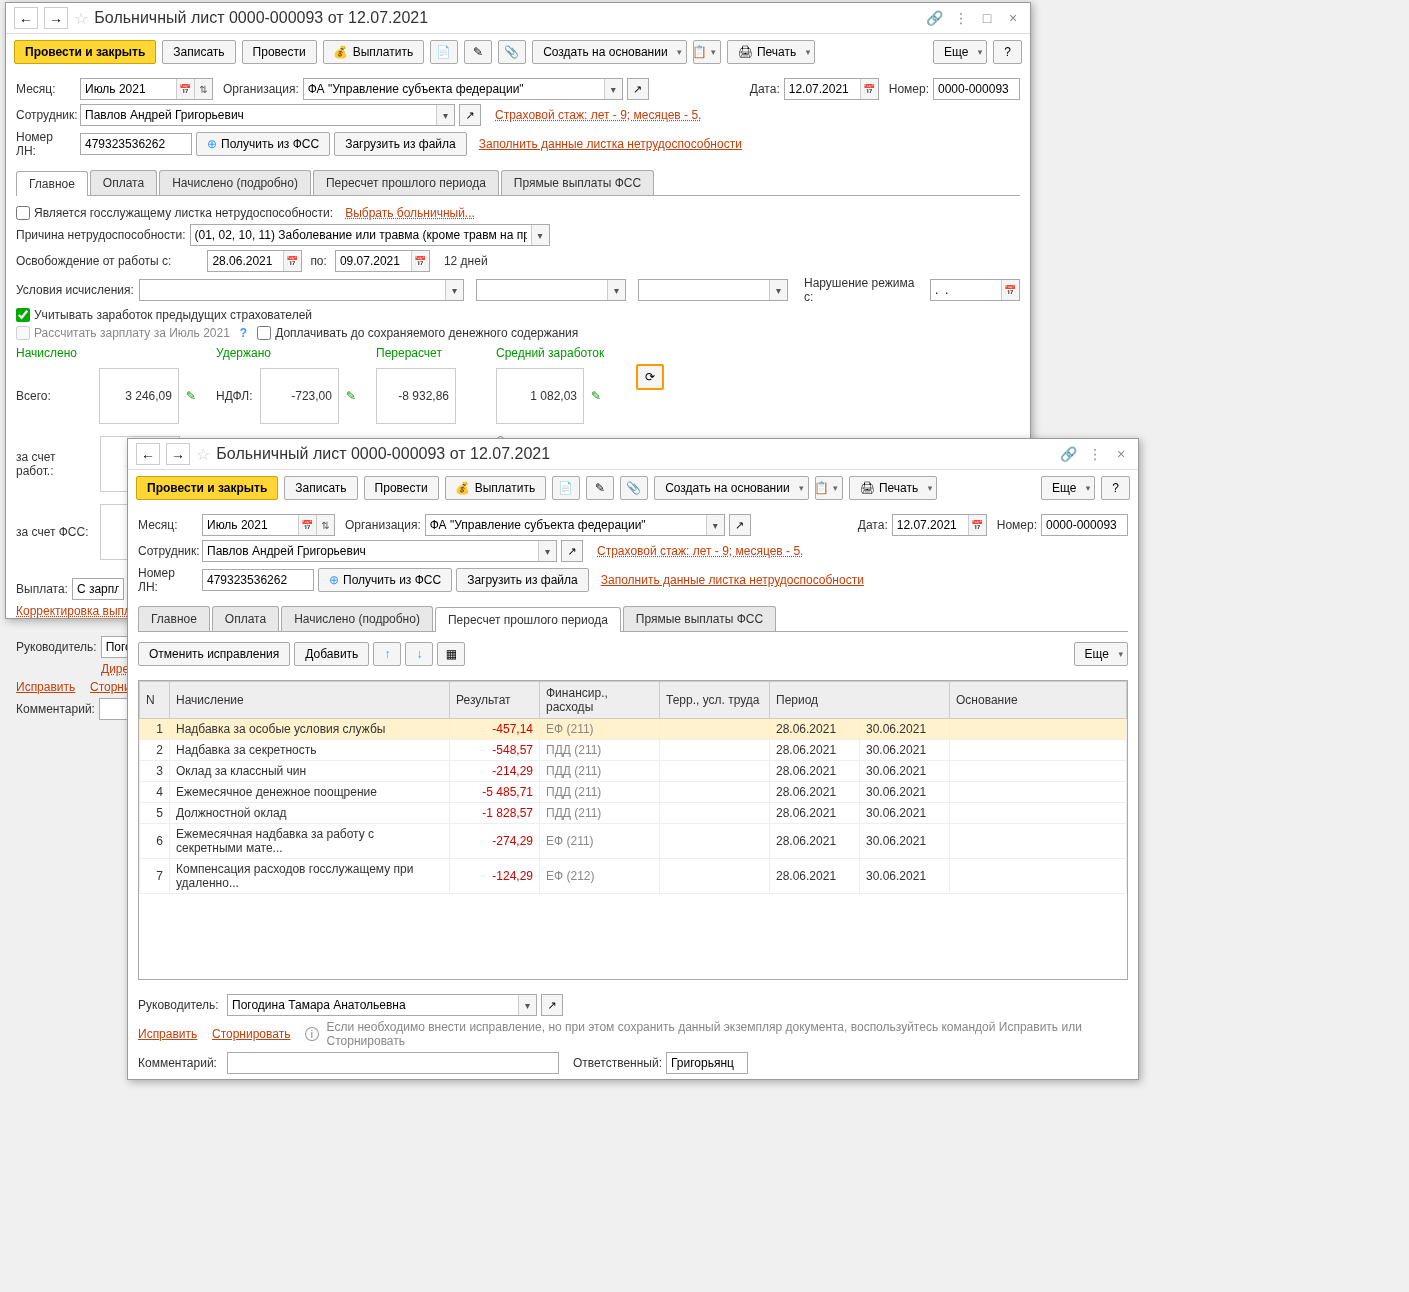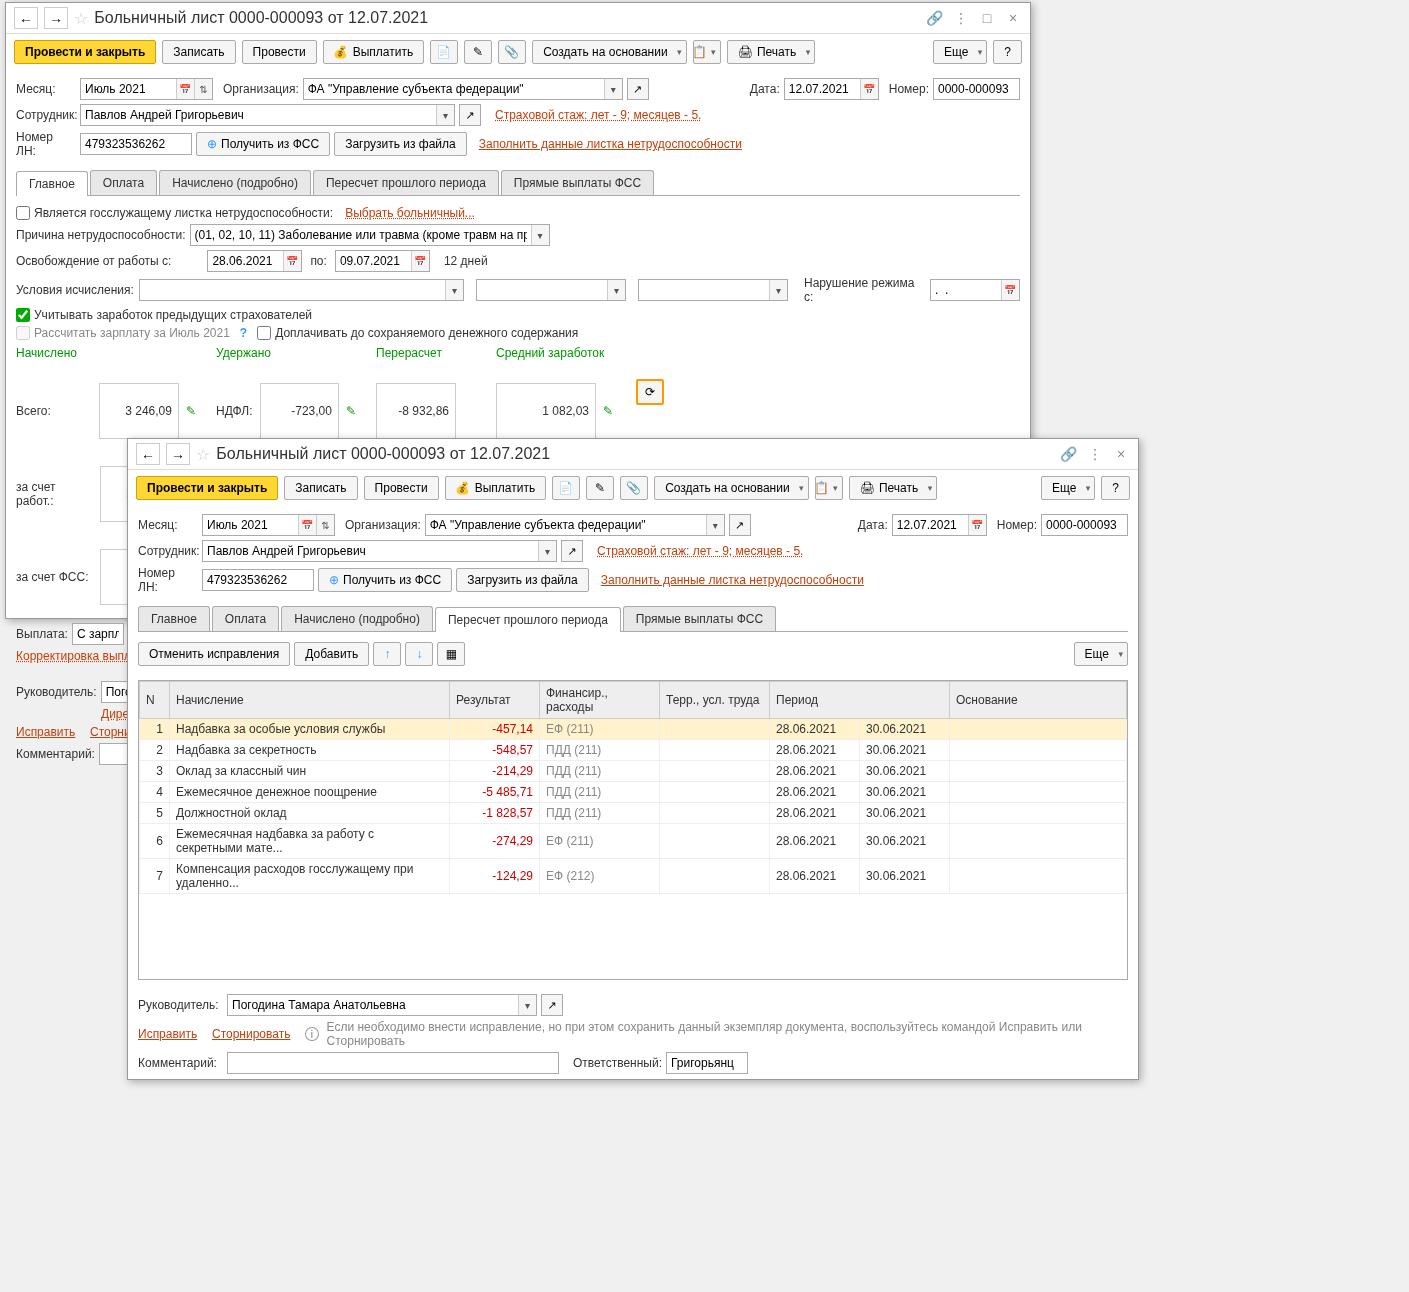--- a/index.html
+++ b/index.html
@@ -30,21 +30,21 @@
 a { color: #c2410c; text-decoration: underline; cursor: pointer; }
 a.dotted { text-decoration-style: dotted; }
 .tabs { display: flex; border-bottom: 1px solid #aaa; margin: 4px 10px 0; }
 .tab { padding: 5px 12px; border: 1px solid #aaa; border-bottom: none; background: #e8e8e8; cursor: pointer; margin-right: 2px; border-radius: 3px 3px 0 0; }
 .tab.active { background: #fff; position: relative; top: 1px; }
 .tab-body { padding: 6px 10px; }
 .green { color: #090; }
 .red { color: #c00; }
 .ro-input { border: 1px solid #ccc; padding: 20px 6px; background: #fff; text-align: right; }
 .totals { display: flex; gap: 20px; margin-top: 6px; }
-.totals .col { display: flex; flex-direction: column; gap: 19px; }
+.totals .col { display: flex; flex-direction: column; gap: 4px; }
 .pencil { color: #090; margin-left: 3px; cursor: pointer; }
 .info-icon { display:inline-block; width:14px; height:14px; border:1px solid #999; border-radius:50%; color:#777; font-size:10px; text-align:center; line-height:13px; }
 .table { border: 1px solid #aaa; width: 100%; border-collapse: collapse; }
 .table th { background: #eee; border: 1px solid #ccc; padding: 4px 6px; text-align: left; font-weight: normal; font-size: 12px; }
 .table td { border: 1px solid #eee; padding: 3px 6px; font-size: 12px; }
 .table tr.hl td { background: #fff2cc; }
 .tnum { text-align: right; }
 .table-wrap { height: 300px; overflow: auto; border: 1px solid #aaa; }
 .gray-text { color: #888; }
 .chk { width: 14px; height: 14px; }
@@ -228,21 +228,21 @@
       </div>
       <div class="col" style="width:100px">
         <span class="green">Перерасчет</span>
         <div class="row">
             <span class="ro-input" style="width:80px">-8 932,86</span>
           </div>
       </div>
       <div class="col" style="width:120px">
         <span class="green">Средний заработок</span>
         <div class="row">
-            <span class="ro-input" style="width:100px">1 082,03</span>
+            <span class="ro-input" style="width:88px">1 082,03</span>
             <span class="pencil">✎</span>
           </div>
         <div class="row gray-text" style="align-items:flex-start">
             <span class="info-icon">i</span>
             <span style="margin-left:4px;width:180px">Использованы данные о заработке за 2019,  2020 г.</span>
           </div>
       </div>
       <div class="col">
         <span>&nbsp;</span>
         <button class="btn btn-icon" style="border:2px solid #f90">⟳</button>

